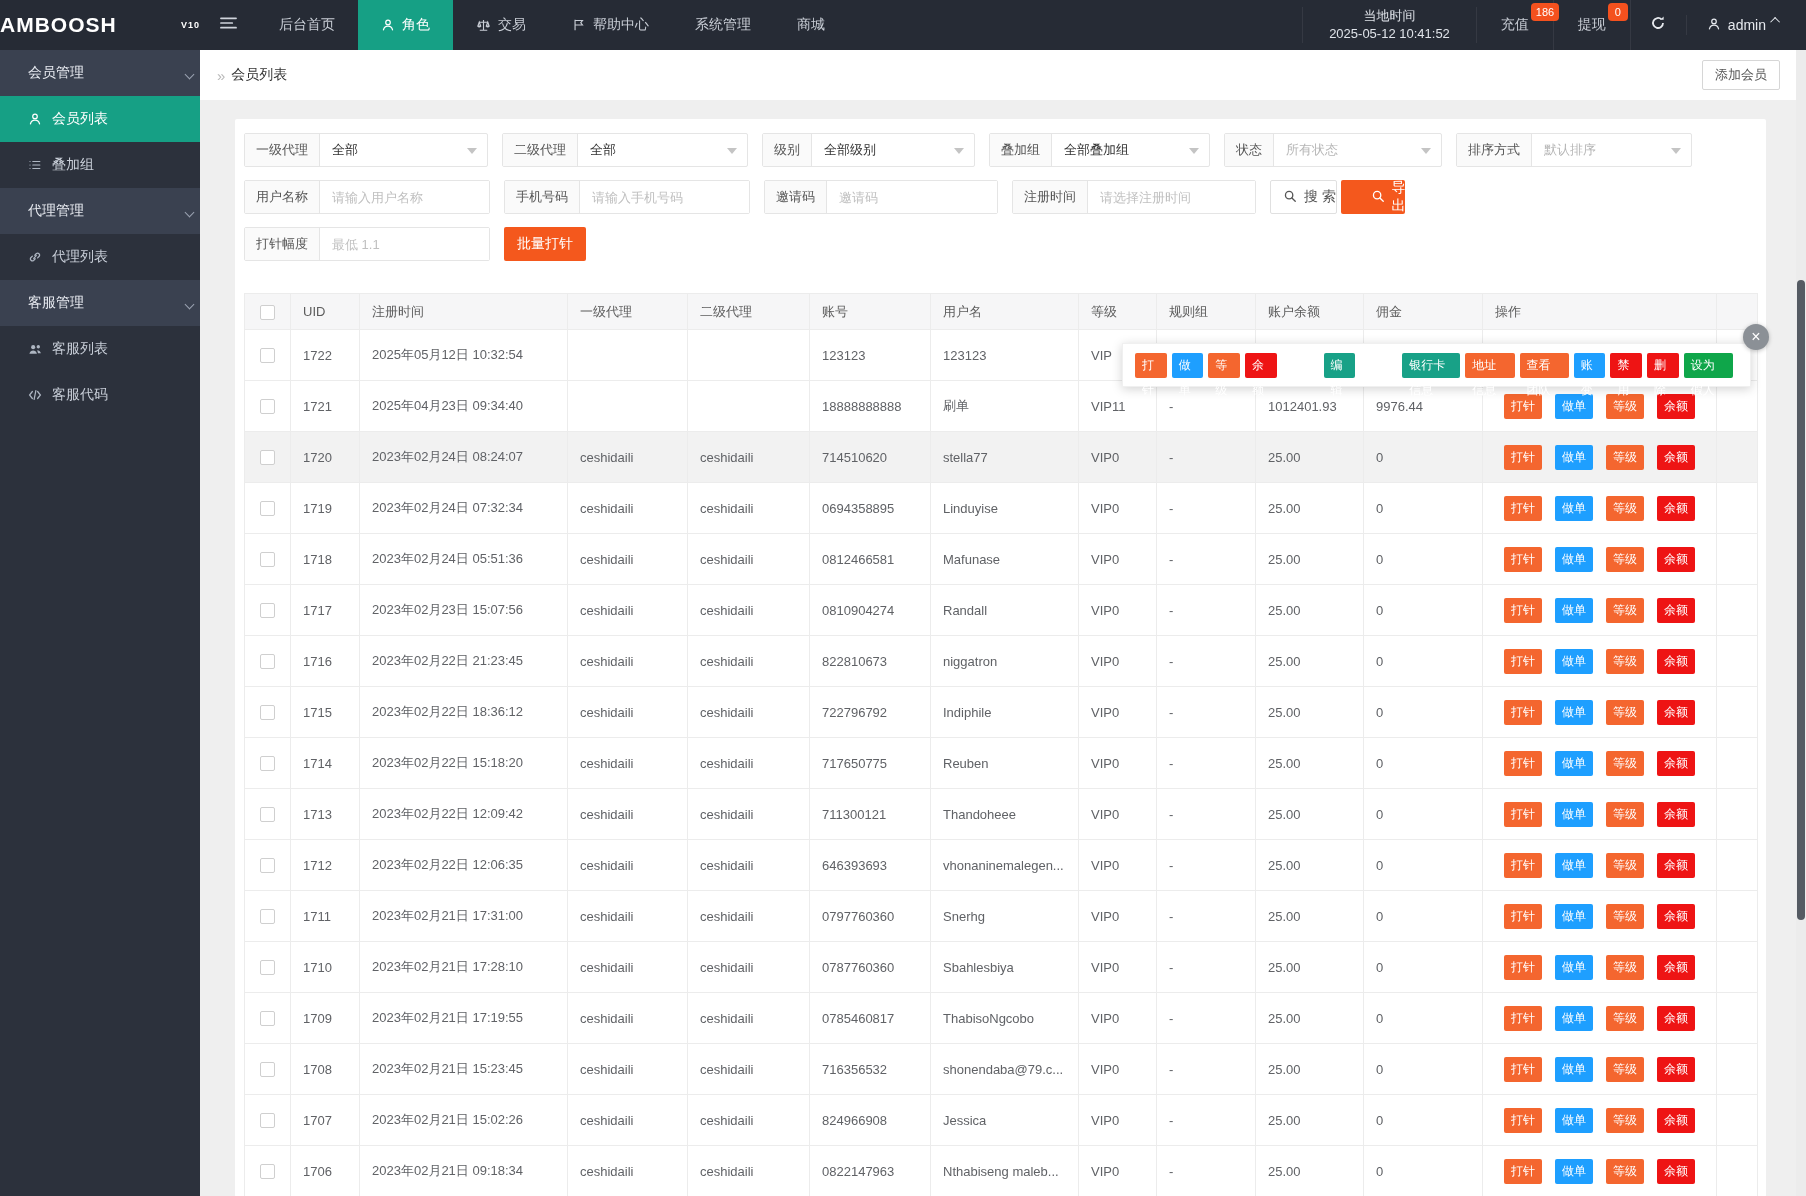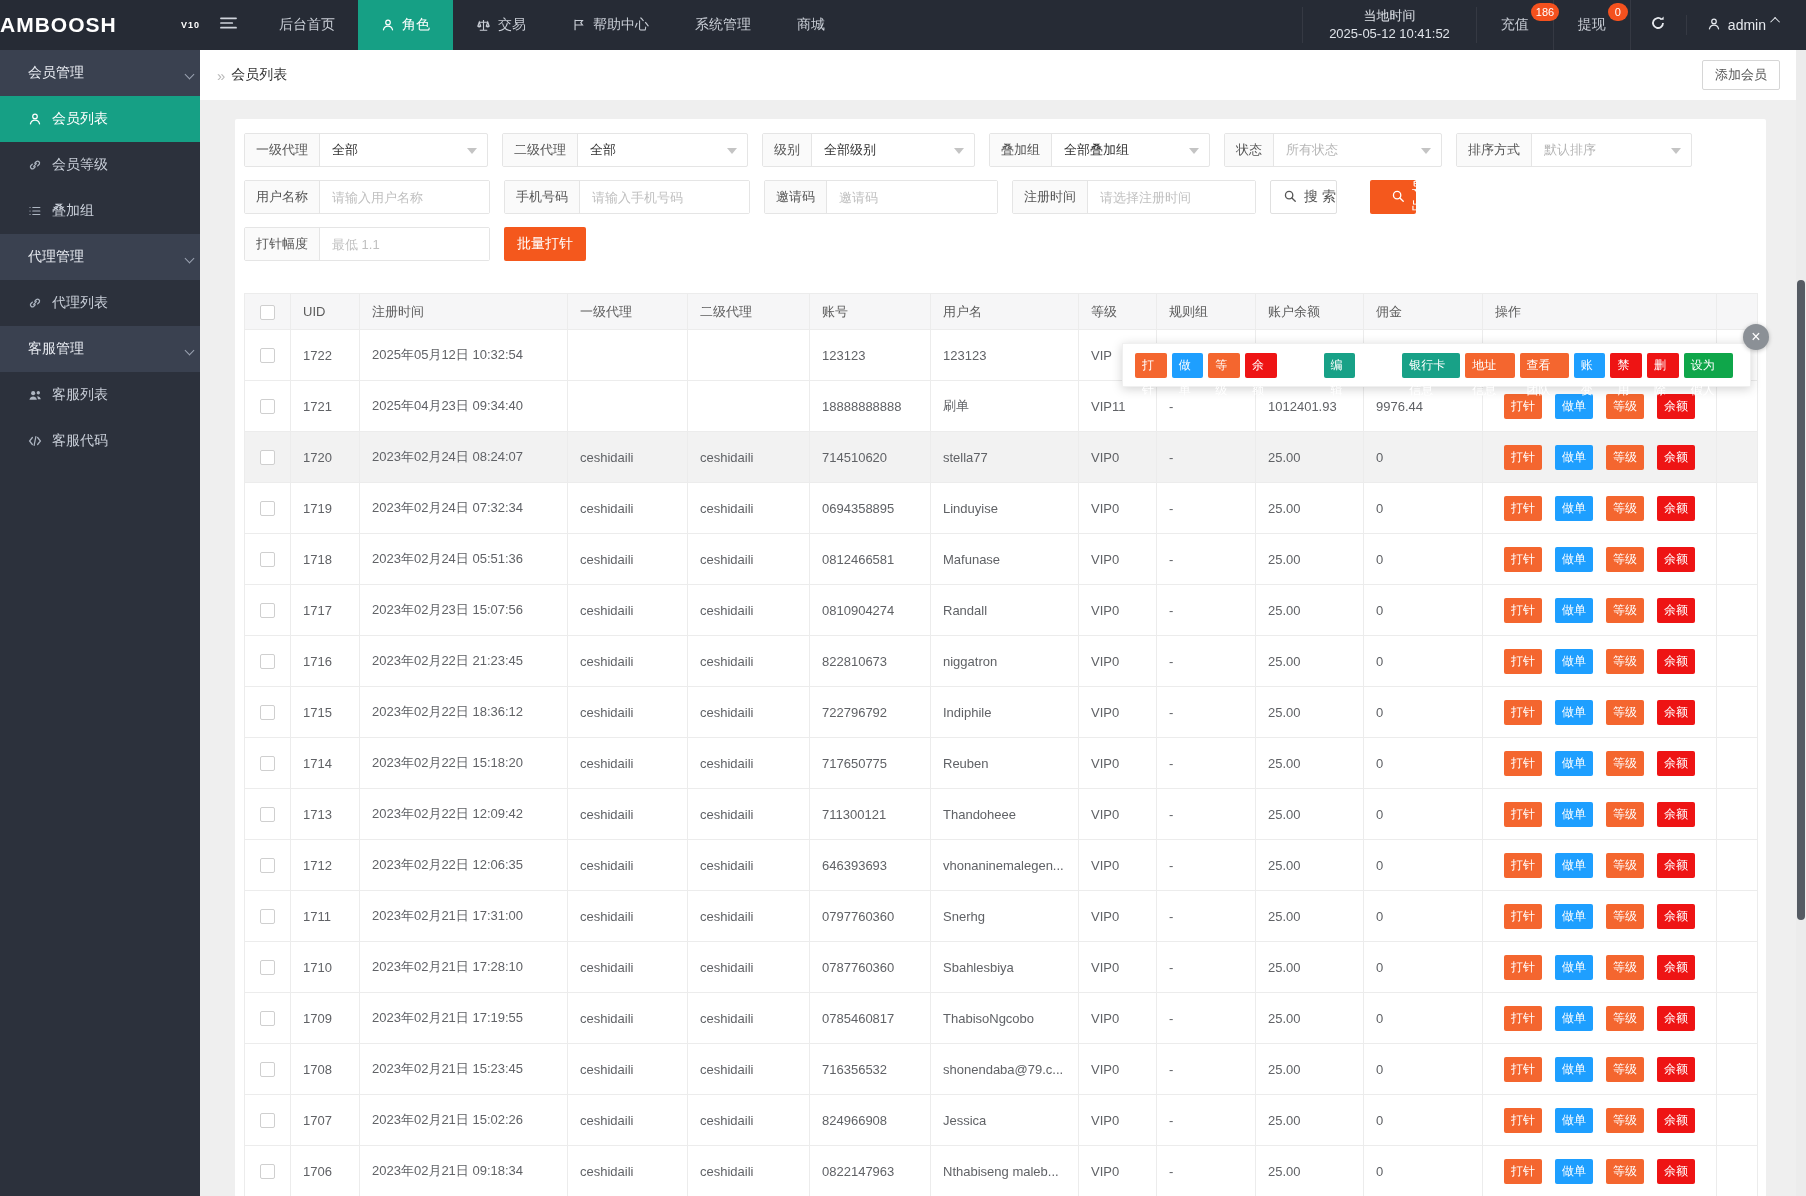--- a/index.html
+++ b/index.html
@@ -11,21 +11,21 @@
   .navbar { position:relative; height:50px; background:#262b35; display:flex; align-items:stretch; color:#c9ced6; z-index:30; }
   .logo { width:200px; display:flex; align-items:center; justify-content:space-between; color:#fff; font-size:21px; font-weight:bold; letter-spacing:1px; }
   .logo sup { font-size:9px; margin-left:3px; font-weight:bold; }
   .nav-toggle { width:56px; display:flex; align-items:center; justify-content:center; cursor:pointer; color:#cfd4dc; }
   .nav-item { display:flex; align-items:center; gap:7px; padding:0 23px; font-size:14px; cursor:pointer; color:#c9ced6; }
   .nav-item.active { background:#16a085; color:#fff; }
   .nav-item .ic { display:flex; align-items:center; }
   .nav-right { margin-left:auto; display:flex; align-items:center; }
   .nav-time { text-align:center; font-size:13px; line-height:18px; color:#dfe3e9; padding:0 26px; border-left:1px solid rgba(255,255,255,.07); border-right:1px solid rgba(255,255,255,.07); }
   .nav-chip { position:relative; font-size:14px; padding:0 24px; height:50px; display:flex; align-items:center; cursor:pointer; border-right:1px solid rgba(255,255,255,.07); }
-  .nav-chip .badge { position:absolute; top:3px; left:100%; margin-left:-22px; min-width:20px; height:18px; border-radius:9px; background:#f4511e; color:#fff; font-size:11px; line-height:18px; padding:0 5px; text-align:center; }
+  .nav-chip .badge { position:absolute; top:3px; left:100%; margin-left:-22px; min-width:20px; height:18px; border-radius:4px; background:#f4511e; color:#fff; font-size:11px; line-height:18px; padding:0 5px; text-align:center; }
   .nav-refresh { width:56px; display:flex; align-items:center; justify-content:center; cursor:pointer; color:#e6e9ee; border-right:1px solid rgba(255,255,255,.07); }
   .nav-admin { display:flex; align-items:flex-start; gap:7px; padding:0 26px 0 20px; font-size:14px; color:#e6e9ee; cursor:pointer; }
   .chev { width:7px; height:7px; border-left:1.5px solid currentColor; border-top:1.5px solid currentColor; display:inline-block; }
   .chev.up { transform:rotate(45deg) translateY(2px); }
   .chev.down { transform:rotate(-135deg); margin-top:-3px; }
 
   
   .shell { display:flex; height:1146px; }
   .sidebar { width:200px; background:#2c313c; flex:none; }
   .side-item { height:46px; display:flex; align-items:center; padding:0 7px 0 28px; font-size:14px; color:#c9cfd9; cursor:pointer; position:relative; }
@@ -46,21 +46,21 @@
   .f-row { display:flex; align-items:center; margin-bottom:13px; }
   .f-group { display:flex; align-items:stretch; height:34px; border:1px solid #e5e5e5; border-radius:2px; margin-right:14px; background:#fff; }
   .f-label { background:#fafafa; border-right:1px solid #e5e5e5; display:flex; align-items:center; padding:0 11px; font-size:13px; color:#555; white-space:nowrap; }
   .f-select { position:relative; display:flex; align-items:center; padding:0 26px 0 12px; font-size:13px; color:#333; cursor:pointer; }
   .f-select.muted { color:#b6b6b6; }
   .f-select .caret { position:absolute; right:10px; top:50%; margin-top:-2px; width:0; height:0; border-left:5px solid transparent; border-right:5px solid transparent; border-top:6px solid #c4c4c4; }
   .f-input { border:none; outline:none; padding:0 12px; font-size:13px; color:#333; font-family:inherit; }
   .f-input::placeholder { color:#c0c0c0; }
   .btn { display:inline-flex; align-items:center; justify-content:center; gap:7px; height:34px; border-radius:2px; font-size:14px; cursor:pointer; border:none; font-family:inherit; }
   .btn.search { background:#fff; border:1px solid #e0e0e0; color:#555; width:67px; margin-left:0;justify-content:flex-end; }
-  .btn.export { background:#f4581d; color:#fff; width:46px; margin-left:33px;padding-left:30px; }
+  .btn.export { background:#f4581d; color:#fff; width:64px; margin-left:4px;padding-left:30px; }
   .btn.batch  { background:#f4581d; color:#fff; padding:0 13px; }
 
   
   .tablewrap { margin-top:32px; padding:0 9px; }
   table { border-collapse:collapse; table-layout:fixed; width:1513px; }
   th, td { border:1px solid #ececec; font-weight:normal; overflow:hidden; white-space:nowrap; }
   thead th { height:36px; background:#f6f6f7; font-size:13px; color:#5c5c5c; text-align:left; padding:0 12px; }
   tbody td { height:51px; font-size:13px; color:#606266; padding:0 12px; background:#fff; }
   tr.hover td { background:#f2f2f2; }
   td.ck, th.ck { text-align:center; padding:0; }
@@ -172,28 +172,20 @@
           <span class="gchev"><span class="chev down"></span></span>
         </div>
         <div class="side-item item active">
           <span class="ic">
             <svg viewBox="0 0 16 16" width="14" height="14">
               <circle cx="8" cy="5" r="2.6" fill="none" stroke="currentColor" stroke-width="1.4"></circle>
               <path d="M2.8 13.5c.8-3 2.8-4.2 5.2-4.2s4.4 1.2 5.2 4.2" fill="none" stroke="currentColor" stroke-width="1.4" stroke-linecap="round"></path>
             </svg>
           </span>
           <span>会员列表</span>
-        </div>
-        <div class="side-item item">
-          <span class="ic">
-            <svg viewBox="0 0 16 16" width="14" height="14" fill="none" stroke="currentColor" stroke-width="1.4" stroke-linecap="round">
-              <path d="M6.5 9.5l3-3M5 7L3.2 8.8a2.3 2.3 0 003.2 3.2L8.2 10M11 9l1.8-1.8a2.3 2.3 0 00-3.2-3.2L7.8 6"></path>
-            </svg>
-          </span>
-          <span>会员等级</span>
         </div>
         <div class="side-item item">
           <span class="ic">
             <svg viewBox="0 0 16 16" width="14" height="14" fill="none" stroke="currentColor" stroke-width="1.4" stroke-linecap="round">
               <path d="M5.5 4h8M5.5 8h8M5.5 12h8M2.3 4h.01M2.3 8h.01M2.3 12h.01"></path>
             </svg>
           </span>
           <span>叠加组</span>
         </div>
         <div class="side-item group">

